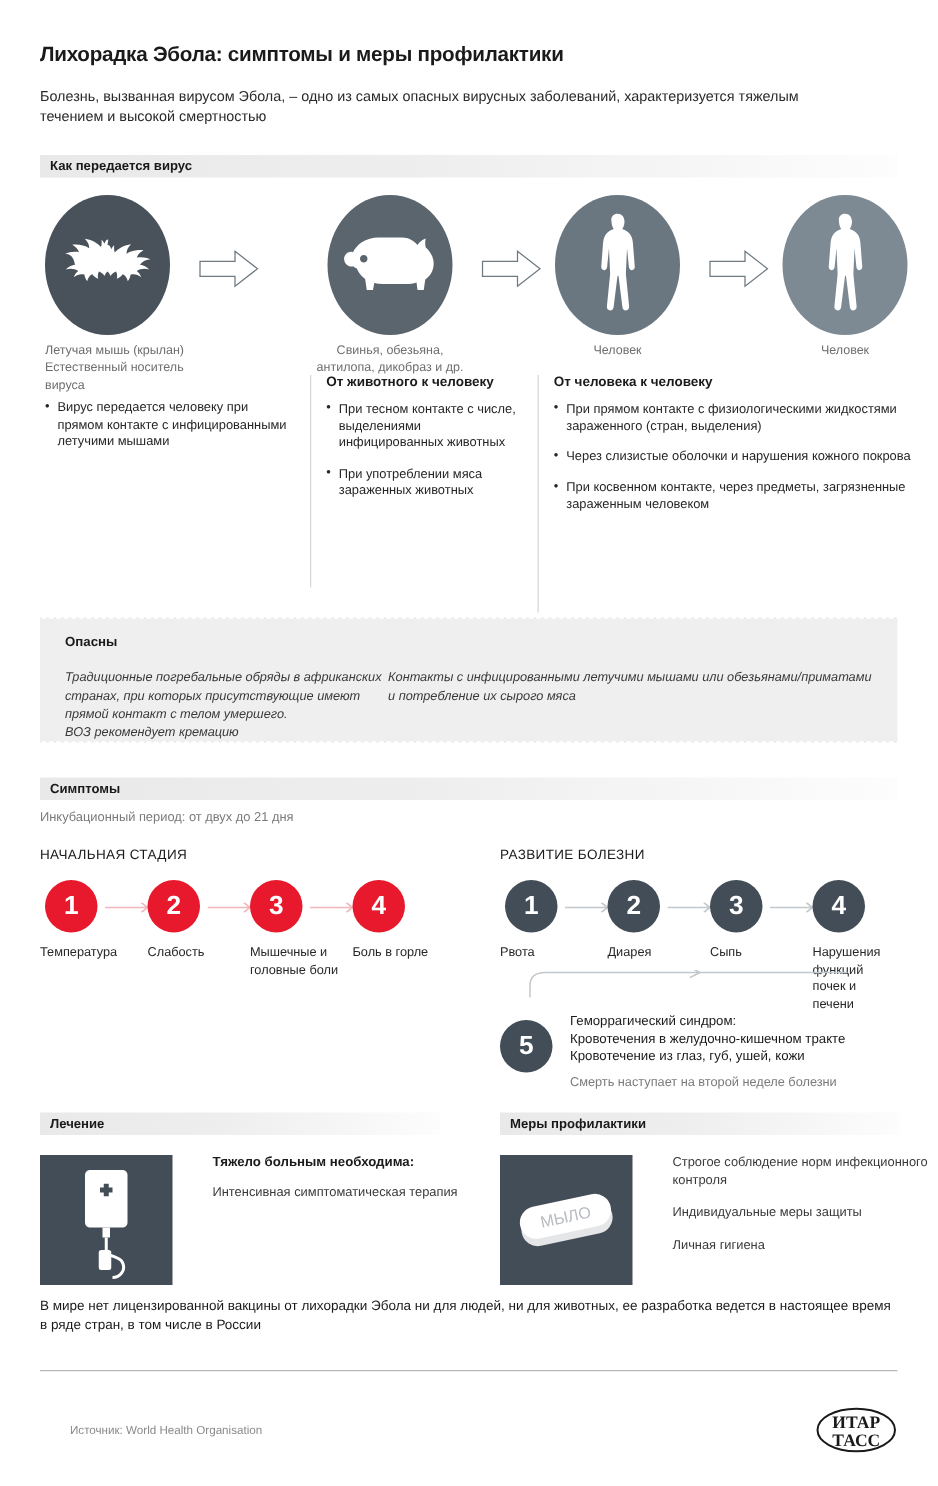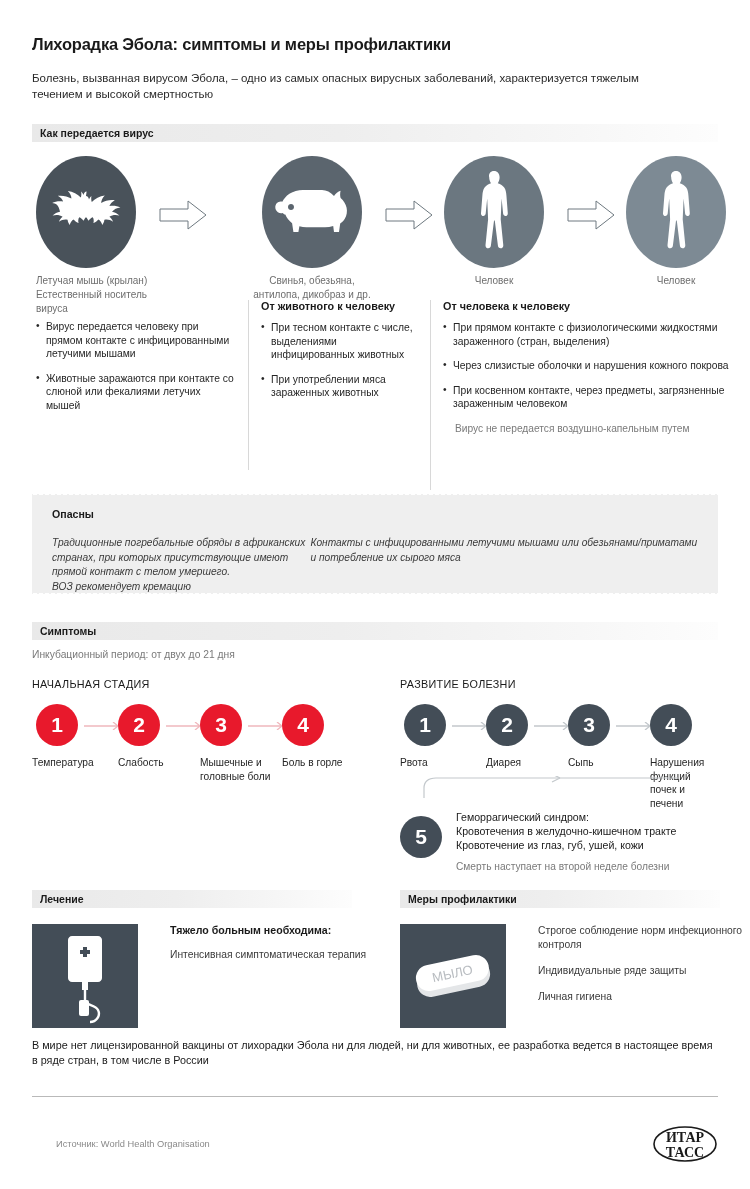--- a/index.html
+++ b/index.html
@@ -187,40 +187,38 @@
       </div>
       <div class="cap" style="left: -30px; top: 118px; white-space: pre-line;">Человек</div>
     </div>
   </div>
 
   <div class="cols">
 
     <div class="col" style="left:4px; width:200px; top:38px">
       <ul class="bul">
         <li>Вирус передается человеку при прямом контакте с инфицированными летучими мышами</li>
-        <li>Животные заражаются при контакте со слюной или фекалиями летучих мышей</li>
       </ul>
     </div>
 
     <div class="col b" style="left:216px; width:170px; top:18px; height:170px">
       <div class="colhead">От животного к человеку</div>
       <ul class="bul">
         <li>При тесном контакте с числе, выделениями инфицированных животных</li>
         <li>При употреблении мяса зараженных животных</li>
       </ul>
     </div>
 
     <div class="col b" style="left:398px; width:312px; top:18px; height:190px">
       <div class="colhead">От человека к человеку</div>
       <ul class="bul">
         <li>При прямом контакте с физиологическими жидкостями зараженного (стран, выделения)</li>
         <li>Через слизистые оболочки и нарушения кожного покрова</li>
         <li>При косвенном контакте, через предметы, загрязненные зараженным человеком</li>
       </ul>
-      <div class="note" style="padding-left:12px; margin-top:6px">Вирус не передается воздушно-капельным путем</div>
     </div>
   </div>
 
   <div class="danger">
     <h4>Опасны</h4>
     <div class="dgrid">
       <div style="white-space: pre-line;">Традиционные погребальные обряды в африканских странах, при которых присутствующие имеют прямой контакт с телом умершего.
 ВОЗ рекомендует кремацию</div>
       <div style="white-space: pre-line;">Контакты с инфицированными летучими мышами или обезьянами/приматами и потребление их сырого мяса</div>
     </div>
@@ -329,21 +327,21 @@
       <svg width="106" height="104" viewBox="0 0 106 104">
         <g transform="rotate(-12 53 52)">
           <rect x="16" y="42" width="74" height="26" rx="13" fill="#e4e6e8"></rect>
           <rect x="16" y="36" width="74" height="26" rx="13" fill="#ffffff"></rect>
           <text x="53" y="54" font-family="Liberation Sans, sans-serif" font-size="13" fill="#b8bcc0" text-anchor="middle">МЫЛО</text>
         </g>
       </svg>
     </div>
     <div class="tptxt" style="left:506px; width:210px">
       <p>Строгое соблюдение норм инфекционного контроля</p>
-      <p>Индивидуальные ряде защиты</p>
+      <p>Индивидуальные меры защиты</p>
       <p>Личная гигиена</p>
     </div>
   </div>
 
   <div class="vaccine">В мире нет лицензированной вакцины от лихорадки Эбола ни для людей, ни для животных, ее разработка ведется в настоящее время в ряде стран, в том числе в России</div>
   <div class="rule"></div>
   <div class="srcrow">
     <div class="src">Источник: World Health Organisation</div>
     <svg class="logo" viewBox="0 0 66 42">
       <ellipse cx="33" cy="21" rx="31" ry="17" fill="none" stroke="#1a1a1a" stroke-width="1.6"></ellipse>

